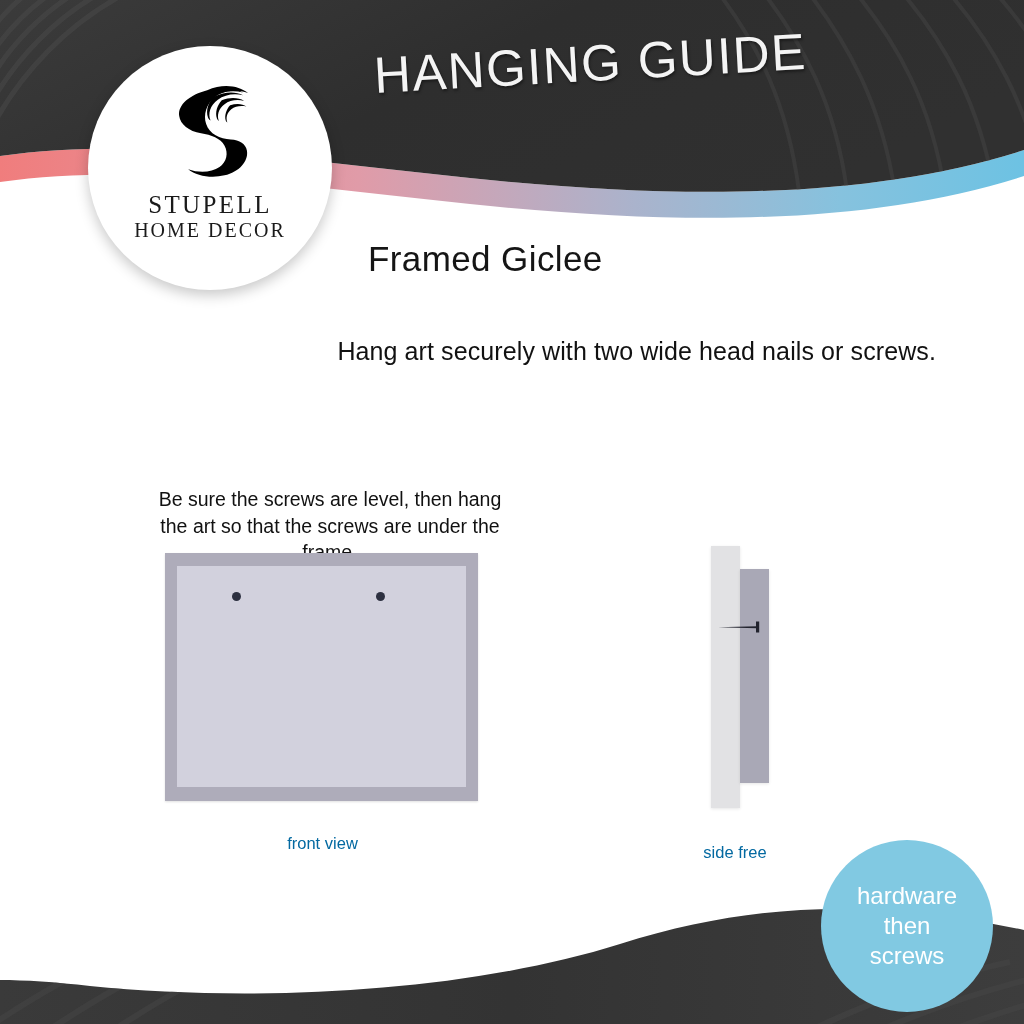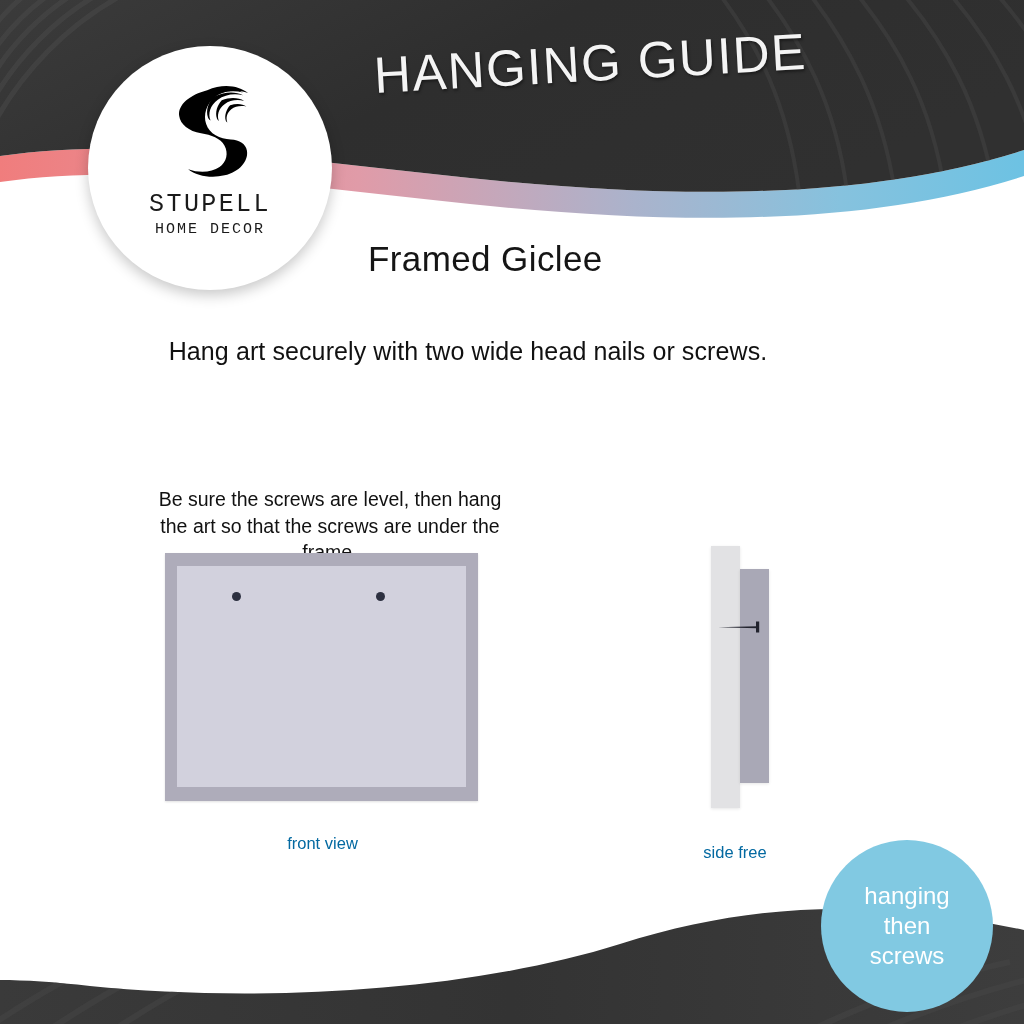--- a/index.html
+++ b/index.html
@@ -12,43 +12,43 @@
 
   
   #logo-badge{
     position:absolute;left:88px;top:46px;width:244px;height:244px;border-radius:50%;
     background:#ffffff;box-shadow:0 5px 14px rgba(0,0,0,.22);
     display:flex;flex-direction:column;align-items:center;justify-content:flex-start;
     z-index:6;
   }
   #logo-mark{width:112px;height:112px;margin-top:28px;}
   .logo-word{
-    font-family:Liberation Mono, monospace;color:#1a1a1a;text-align:right;
+    font-family:Liberation Serif, serif;color:#1a1a1a;text-align:right;
     letter-spacing:2.4px;font-weight:400;
   }
   #logo-name{font-size:25px;line-height:26px;margin-top:6px;}
-  #logo-sub{font-size:15px;line-height:16px;margin-top:4px;letter-spacing:2px;}
+  #logo-sub{font-size:20px;line-height:16px;margin-top:4px;letter-spacing:2px;}
 
   
   #header-title{
     position:absolute;left:374px;top:46px;z-index:5;
     font-family:"Liberation Sans",sans-serif;font-weight:400;
     font-size:51px;letter-spacing:1.5px;color:#f4f4f4;
     transform:rotate(-3.2deg);transform-origin:left center;
     text-shadow:1px 2px 3px rgba(0,0,0,.45);
     white-space:nowrap;
   }
 
   
   #product-type{
     position:absolute;left:368px;top:239px;z-index:4;
     font-size:35px;color:#151515;font-weight:300;letter-spacing:.4px;white-space:nowrap;
   }
   #lede{
-    position:absolute;left:0;top:337px;width:936px;text-align:center;z-index:4;
+    position:absolute;left:0;top:337px;width:936px;text-align:right;z-index:4;
     font-size:25px;color:#111;font-weight:400;letter-spacing:.1px;
   }
 
   .caption{
     position:absolute;z-index:4;text-align:center;color:#111;
     font-size:19.5px;line-height:26.5px;font-weight:400;margin-top:40px;
   }
   #caption-front{left:150px;top:446px;width:360px;}
   #caption-side{left:590px;top:452px;width:300px;}
 
@@ -209,18 +209,18 @@
     <svg id="side-nail" viewBox="0 0 48 12">
       <path d="M2 6.2 L41 5.2 L41 7.2 Z" fill="#22232e"></path>
       <rect x="40" y="0.5" width="3.2" height="11" fill="#22232e"></rect>
     </svg>
   </div>
 
   <div class="view-label" id="label-front">front view</div>
   <div class="view-label" id="label-side">side free</div>
 
   <div id="hardware-badge">
-    <span>hanging</span>
+    <span>hardware</span>
     <span>then</span>
     <span>screws</span>
   </div>
 
 </div>
 
 </body></html>

